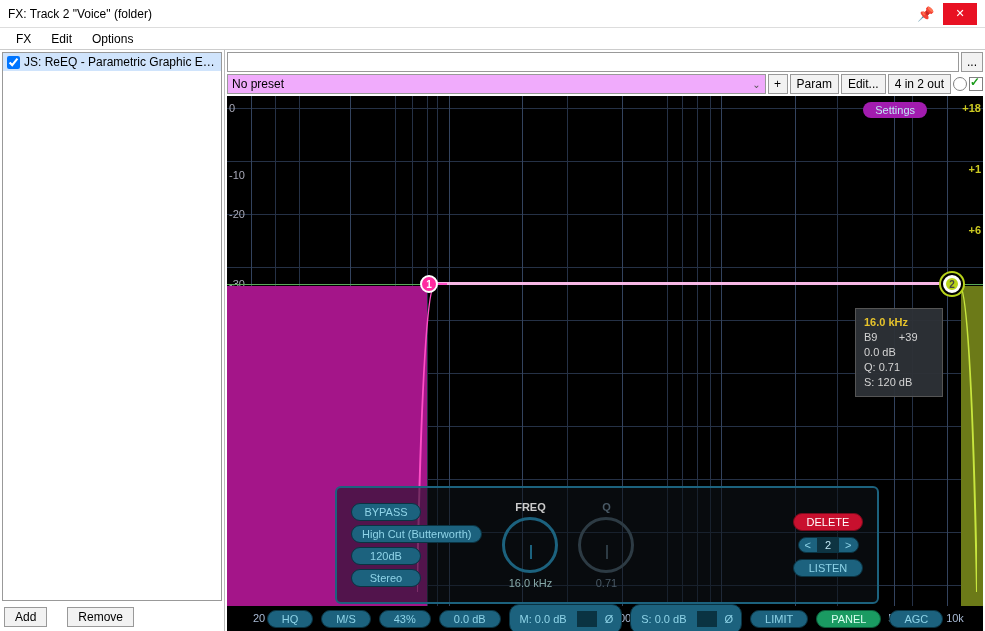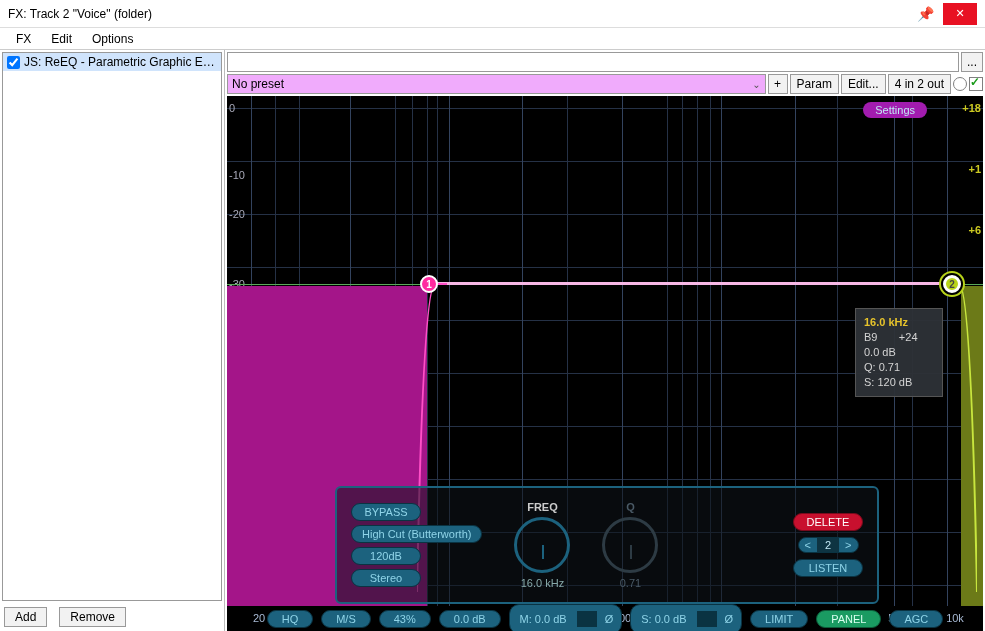--- a/index.html
+++ b/index.html
@@ -9,21 +9,21 @@
 .titlebar .pin{margin-right:8px;font-size:14px;color:#666}
 .titlebar .close{width:34px;height:22px;background:#e81123;color:#fff;display:flex;align-items:center;justify-content:center;font-size:11px}
 .menubar{height:22px;display:flex;align-items:center;gap:0;padding:0 6px;border-bottom:1px solid #ccc}
 .menubar span{padding:2px 10px;cursor:default}
 .workarea{flex:1;display:flex;min-height:0}
 .sidebar{width:225px;border-right:1px solid #bbb;display:flex;flex-direction:column;min-height:0}
 .fxlist{flex:1;border:1px solid #999;margin:2px;overflow:hidden;min-height:0}
 .fxrow{display:flex;align-items:center;gap:4px;padding:2px 4px;background:#d0e4fc}
 .fxrow input{margin:0}
 .fxrow .name{white-space:nowrap;overflow:hidden;text-overflow:ellipsis;flex:1;font-size:12px}
-.sidebuttons{display:flex;gap:12px;padding:4px}
+.sidebuttons{display:flex;gap:20px;padding:4px}
 .winbtn{border:1px solid #999;background:#f2f2f2;padding:2px 10px;font-size:12px}
 .statusbar{padding:1px 6px;font-size:12px;border-top:1px solid #ccc}
 .main{flex:1;display:flex;flex-direction:column;min-height:0;padding:2px 2px 0 2px;gap:2px}
 .toprow1{display:flex;gap:2px;align-items:center}
 .toprow1 .cmdbar{flex:1;height:20px;border:1px solid #999;background:#fff}
 .toprow1 .ellips{width:22px;height:20px;border:1px solid #999;background:#f2f2f2;text-align:center;font-size:12px;line-height:18px}
 .toprow2{display:flex;gap:2px;align-items:center}
 .toprow2 .preset{flex:1;height:20px;border:1px solid #999;background:#f0abfc;padding:0 4px;display:flex;align-items:center;justify-content:space-between;font-size:12px}
 .toprow2 .preset .arrow{font-size:10px;color:#555}
 .smbtn{height:20px;border:1px solid #999;background:#f2f2f2;padding:0 6px;font-size:12px;line-height:18px}
@@ -48,21 +48,21 @@
 .magcurve{position:absolute}
 .node{position:absolute;width:18px;height:18px;border-radius:50%;display:flex;align-items:center;justify-content:center;font-size:10px;font-weight:bold;transform:translate(-50%,-50%)}
 .node1{background:#ff2aa0;border:2px solid #fff;color:#fff}
 .node2{background:#b8d31a;border:3px solid #fff;color:#444;box-shadow:0 0 0 2px #000,0 0 0 4px #b8d31a}
 .settingsbtn{position:absolute;top:6px;right:56px;background:#a21caf;color:#c2e8f4;border-radius:9px;padding:2px 12px;font-size:11px}
 .tooltip{position:absolute;background:rgba(45,50,55,0.95);border:1px solid #555;padding:6px 8px;color:#d4d4d4;font-size:11px;line-height:15px;min-width:88px}
 .tooltip .hz{color:#e6c32b;font-weight:bold}
 .freqaxis{position:absolute;left:0;right:0;bottom:4px;height:15px;color:#a8bad4;font-size:11px;pointer-events:none}
 .freqaxis span{position:absolute;transform:translateX(-50%)}
 
-.panel{position:absolute;left:108px;right:104px;bottom:27px;height:118px;border:2px solid #1c627e;border-radius:6px;background:rgba(15,20,25,0.55);display:flex;align-items:center;padding:8px 14px;gap:32px}
+.panel{position:absolute;left:108px;right:104px;bottom:27px;height:118px;border:2px solid #1c627e;border-radius:6px;background:rgba(15,20,25,0.55);display:flex;align-items:center;padding:8px 14px;gap:20px}
 .pcol{display:flex;flex-direction:column;gap:4px;align-items:center}
 .pillbtn{background:#1c627e;color:#8fd4e8;border-radius:10px;padding:2px 10px;font-size:11px;min-width:70px;text-align:center;border:1px solid #0a3342}
 .pillbtn.red{background:#c8102e;border-color:#7a0a1c;color:#fff}
 .pillbtn.wide{min-width:125px}
 .knobwrap{display:flex;flex-direction:column;align-items:center;gap:4px;color:#889;font-size:10px}
 .knob{width:56px;height:56px;border:3px solid #1c627e;border-radius:50%;position:relative}
 .knob.dim{border-color:#2d3b44}
 .knob::after{content:"";position:absolute;width:2px;height:14px;background:#1c627e;left:50%;top:50%;transform-origin:0 0}
 .knob.dim::after{background:#2d3b44}
 .knobval{color:#8aa;font-size:11px}
@@ -201,21 +201,21 @@
         <path d="M0,2 L12,2 Q24,4 30,310" stroke="#c8e63e" stroke-width="2" fill="none"></path>
       </svg>
 
       <div class="node node1" style="left:202px;top:188px">1</div>
       <div class="node node2" style="left:725px;top:188px">2</div>
 
       <div class="settingsbtn">Settings</div>
 
       <div class="tooltip" style="top:212px;right:40px">
         <div class="hz">16.0 kHz</div>
-        <div style="white-space:pre">B9       +24</div>
+        <div style="white-space:pre">B9       +39</div>
         <div>0.0 dB</div>
         <div>Q: 0.71</div>
         <div>S: 120 dB</div>
       </div>
 
       <div class="freqaxis">
         <span style="left:32px">20</span>
         <span style="left:123px">50</span>
         <span style="left:222px">100</span>
         <span style="left:295px">200</span>

